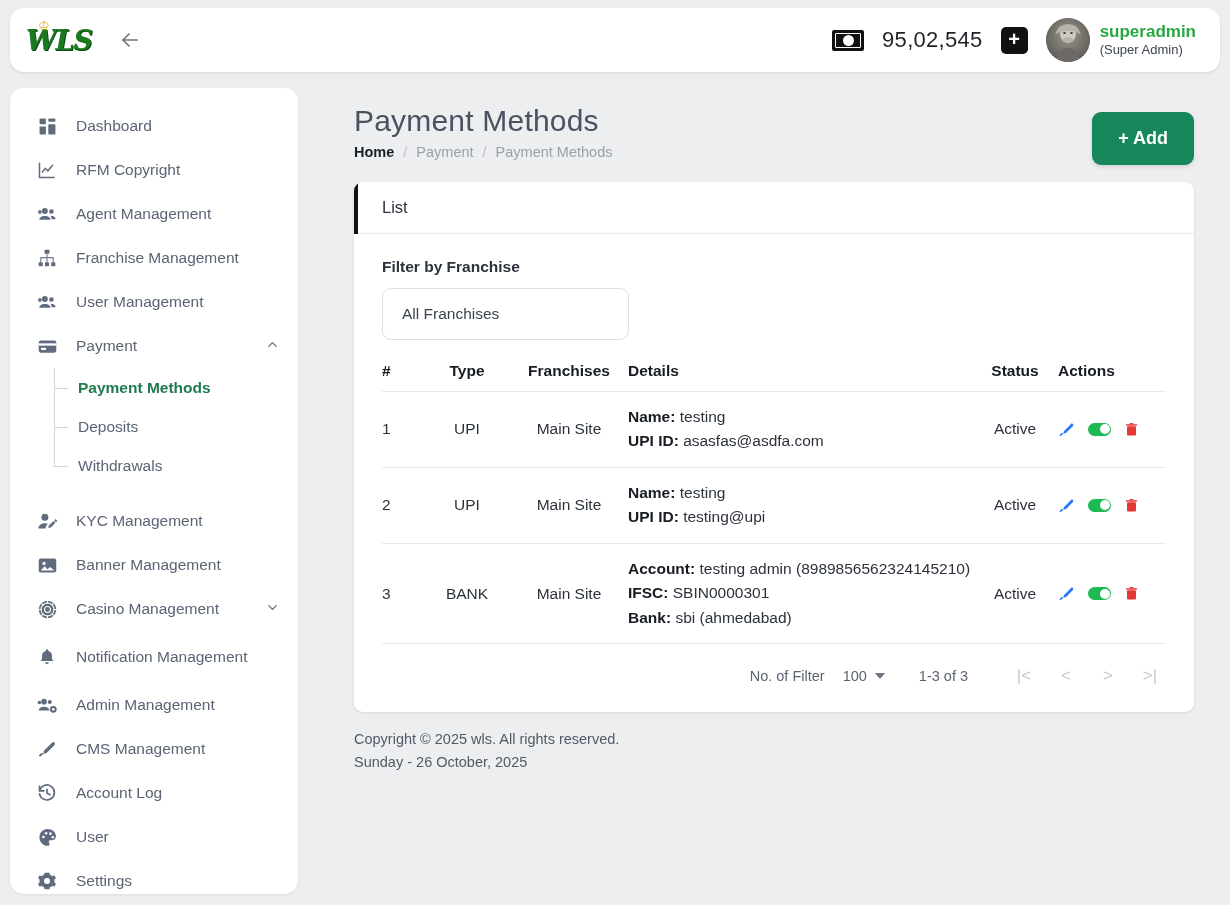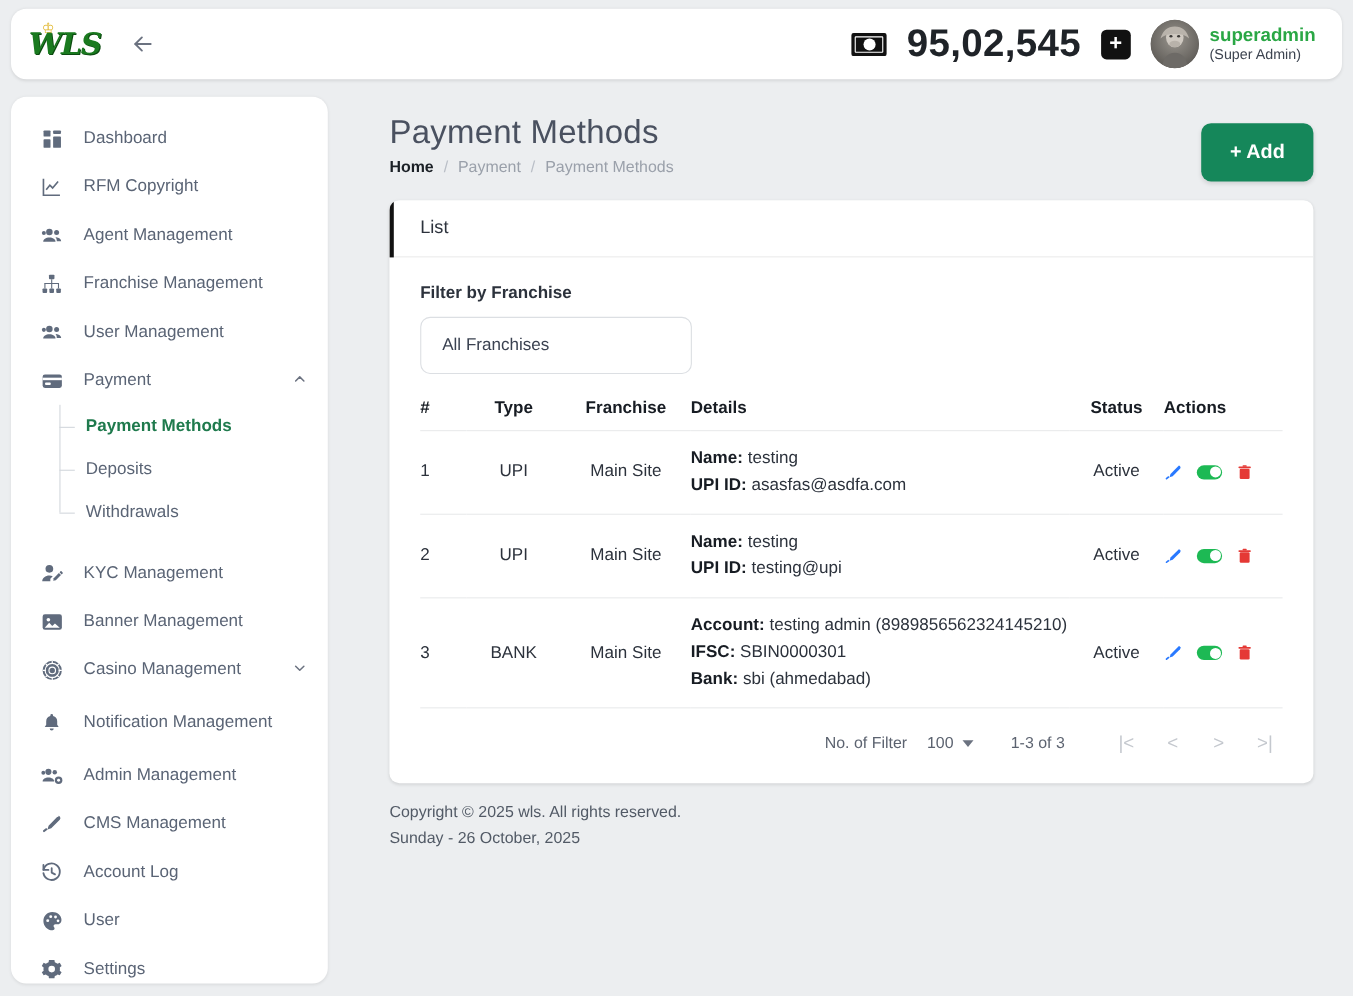--- a/index.html
+++ b/index.html
@@ -44,21 +44,21 @@
     width: 32px; height: 21px; background: #111; border-radius: 2px;
     display: flex; align-items: center; justify-content: center;
     border: 2px solid #111;
   }
   .money-icon .inner {
     width: 26px; height: 15px; background:#111; border:1px solid #fff;
     border-radius:1px; display:flex; align-items:center; justify-content:center;
   }
   .money-icon .dot { width: 11px; height: 11px; border-radius: 50%; background: #fff; }
   .balance {
-    margin-left: 18px; font-size: 35px; color: #1f2328; font-weight: 700;
+    margin-left: 18px; font-size: 22px; color: #1f2328; font-weight: 400;
     letter-spacing: .3px;
   }
   .plus-btn {
     margin-left: 18px; width: 27px; height: 27px; background: #111;
     border-radius: 5px; color: #fff; display: flex; align-items: center;
     justify-content: center; font-size: 20px; line-height: 1; cursor: pointer;
     font-weight: 600; padding-bottom: 2px;
   }
   .avatar {
     margin-left: 18px; width: 44px; height: 44px; border-radius: 50%;
@@ -468,21 +468,21 @@
         <div class="select-box">
           <span>All Franchises</span>
         </div>
       </div>
 
       <table>
         <thead>
           <tr>
             <th class="c-num">#</th>
             <th class="c-type">Type</th>
-            <th class="c-fr">Franchise</th>
+            <th class="c-fr">Franchises</th>
             <th class="c-det">Details</th>
             <th class="c-st">Status</th>
             <th class="c-ac">Actions</th>
           </tr>
         </thead>
         <tbody>
 
           <tr>
             <td class="c-num">1</td>
             <td class="c-type">UPI</td>

